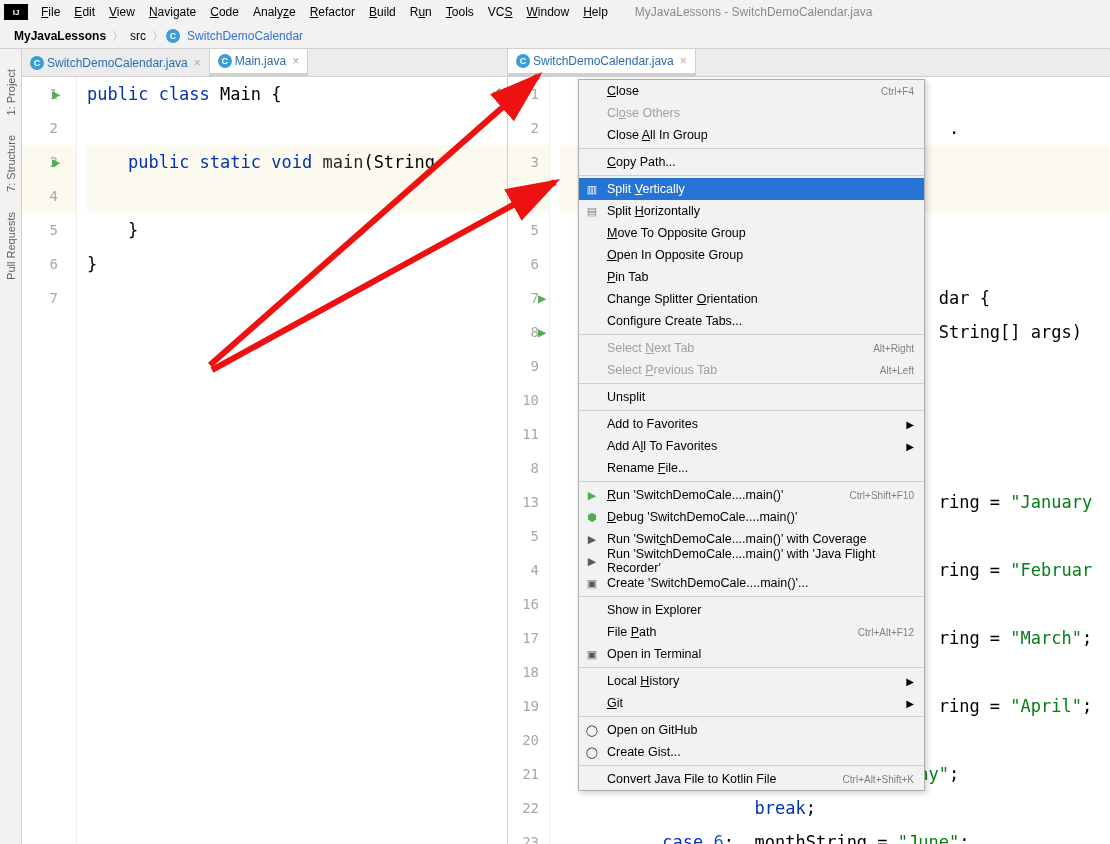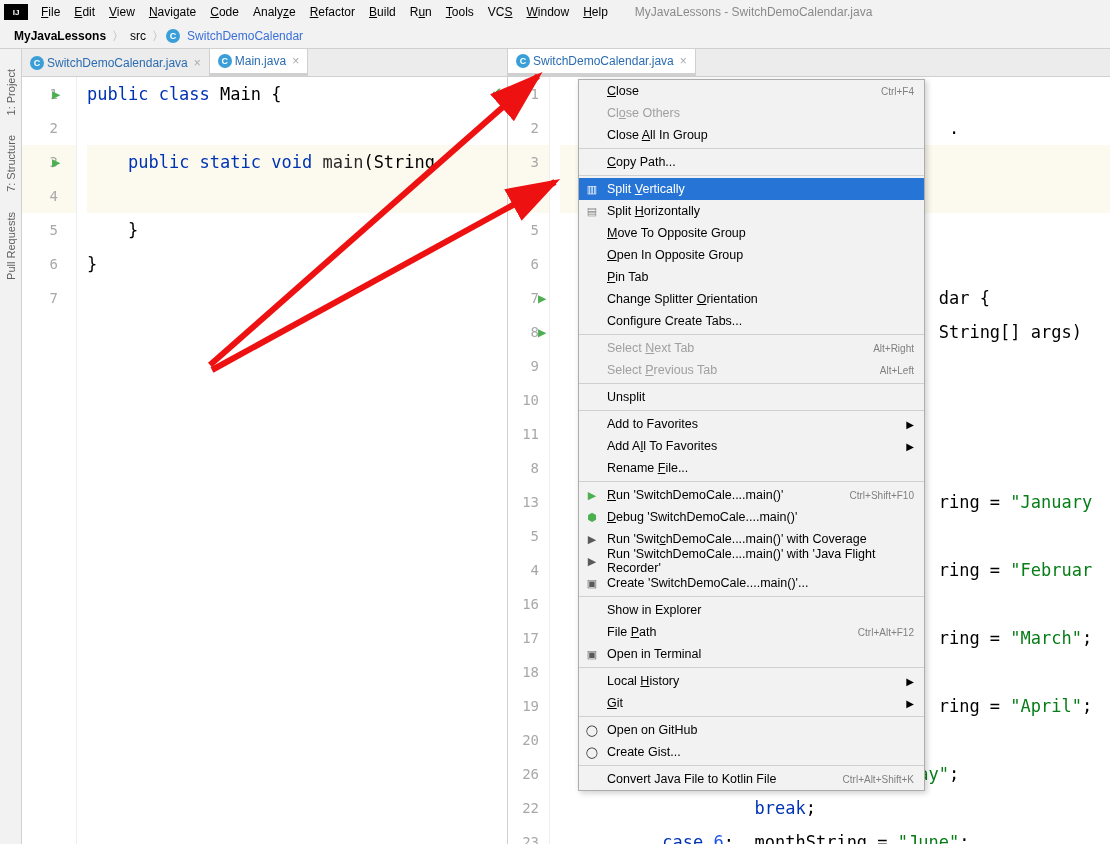--- a/index.html
+++ b/index.html
@@ -164,21 +164,21 @@
             <div class="gutter-row">11</div>
             <div class="gutter-row">8</div>
             <div class="gutter-row">13</div>
             <div class="gutter-row">5</div>
             <div class="gutter-row">4</div>
             <div class="gutter-row">16</div>
             <div class="gutter-row">17</div>
             <div class="gutter-row">18</div>
             <div class="gutter-row">19</div>
             <div class="gutter-row">20</div>
-            <div class="gutter-row">26</div>
+            <div class="gutter-row">21</div>
             <div class="gutter-row">22</div>
             <div class="gutter-row">23</div>
           </div>
         <div class="code-area" id="code-right">
             <div class="code-line"> </div>
             <div class="code-line">                                      .</div>
             <div class="code-line hl-line"> </div>
             <div class="code-line hl-line"> </div>
             <div class="code-line"> </div>
             <div class="code-line"> </div>

